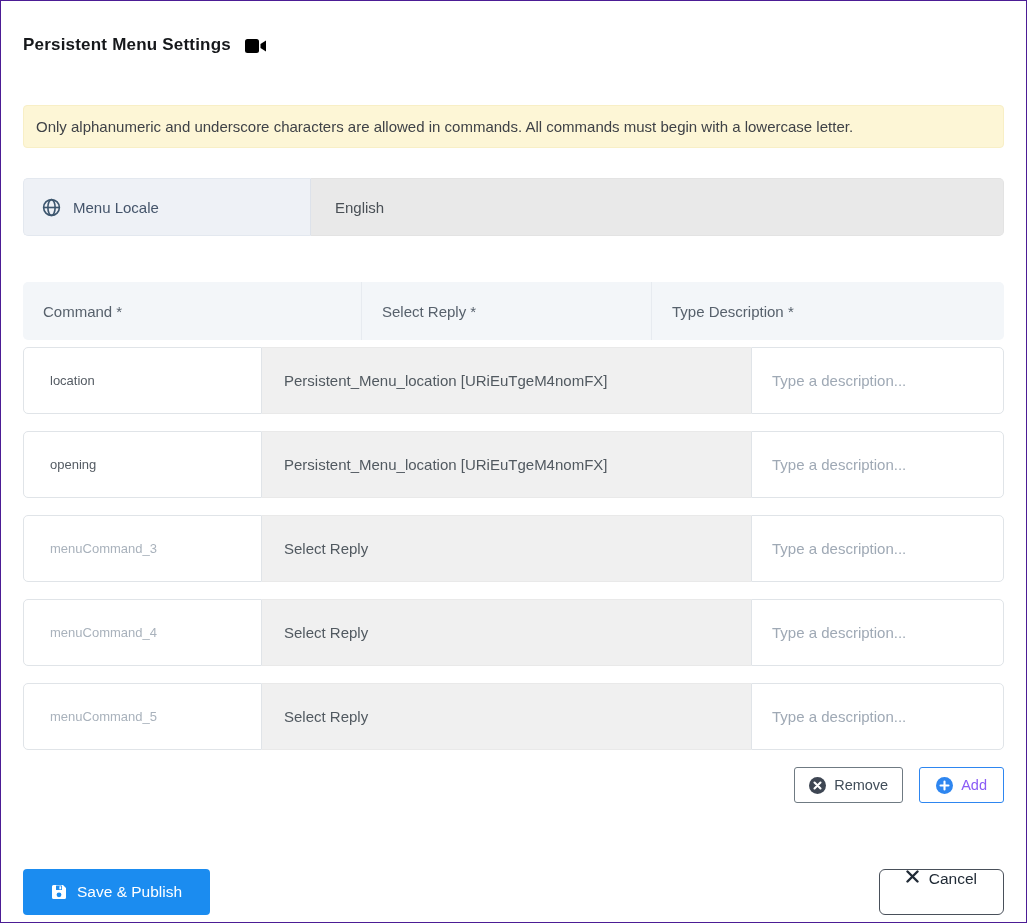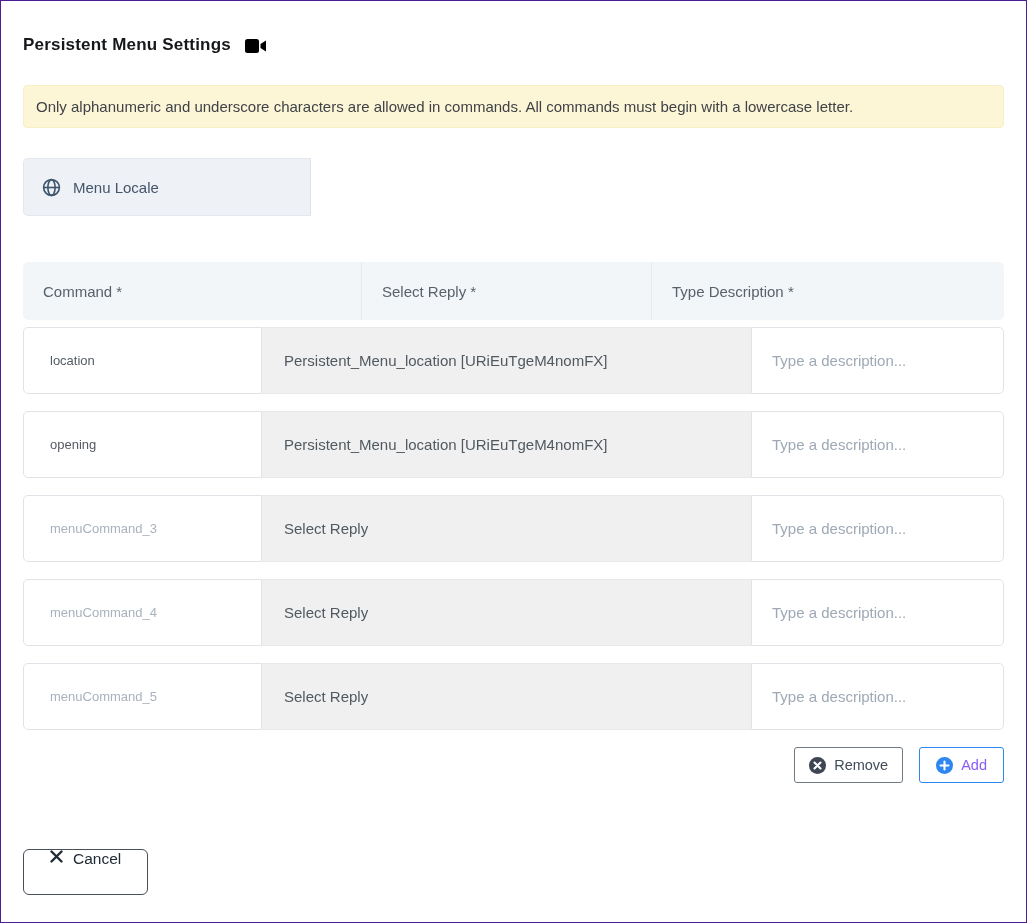--- a/index.html
+++ b/index.html
@@ -20,21 +20,21 @@
   .btn-options {
     display:flex; align-items:center; gap:10px; justify-content:center;
     width:140px; height:40px; background:#fff;
     border:1px solid #ced4da; border-radius:6px;
     font-size:15px; color:#3f5366; cursor:pointer;
     font-family:inherit;
   }
   .caret { width:0; height:0; border-left:5px solid transparent; border-right:5px solid transparent; border-top:6px solid #3f5366; display:inline-block; }
   
   .alert {
-    margin-top:20px; min-height:42px;
+    margin-top:40px; min-height:42px;
     background:#fdf6d6; border:1px solid #f8efc6; border-radius:4px;
     padding:10px 12px; font-size:15px; color:#3f4247; line-height:21px;
   }
   
   .locale { margin-top:30px; height:58px; display:flex; border-radius:5px; }
   .locale-addon {
     width:288px; background:#eef1f6; border:1px solid #e3e8ef; border-right:1px solid #dde2ea;
     border-radius:5px 0 0 5px;
     display:flex; align-items:center; gap:12px; padding-left:18px;
     font-size:15px; color:#44546a;
@@ -125,20 +125,21 @@
     <div class="locale-addon">
       <span>
         <svg width="19" height="19" viewBox="0 0 20 20" fill="none" stroke="#3d566e" stroke-width="1.7">
           <circle cx="10" cy="10" r="8.3"></circle>
           <ellipse cx="10" cy="10" rx="3.8" ry="8.3"></ellipse>
           <line x1="1.7" y1="10" x2="18.3" y2="10"></line>
         </svg>
       </span>
       <span>Menu Locale</span>
     </div>
+    <input class="locale-value" readonly="" value="English" style="">
   </div>
 
   <div class="thead">
     <div class="th">Command *</div>
     <div class="th">Select Reply *</div>
     <div class="th">Type Description *</div>
   </div>
 
   <div class="trow">
     <input class="cmd-input" value="location" style="">
@@ -185,20 +186,31 @@
         <svg width="17" height="17" viewBox="0 0 17 17">
           <circle cx="8.5" cy="8.5" r="8.5" fill="#2e86f0"></circle>
           <path d="M8.5 4.5 V12.5 M4.5 8.5 H12.5" stroke="#fff" stroke-width="2.1" stroke-linecap="round"></path>
         </svg>
       </span>
       <span>Add</span>
     </button>
   </div>
 
   <div class="footer">
+    <button class="btn-save">
+      <span>
+        <svg width="16" height="16" viewBox="0 0 16 16">
+          <path d="M1 2.5 A1.5 1.5 0 0 1 2.5 1 H12 L15 4 V13.5 A1.5 1.5 0 0 1 13.5 15 H2.5 A1.5 1.5 0 0 1 1 13.5 Z" fill="#fff"></path>
+          <rect x="5" y="1.5" width="6" height="4.5" rx="0.5" fill="#1b8cf0"></rect>
+          <rect x="8.4" y="2.3" width="1.8" height="3" fill="#fff"></rect>
+          <circle cx="8" cy="10.8" r="2.4" fill="#1b8cf0"></circle>
+        </svg>
+      </span>
+      <span>Save &amp; Publish</span>
+    </button>
     <button class="btn-cancel">
       <span>
         <svg width="13" height="13" viewBox="0 0 13 13">
           <path d="M1.5 1.5 L11.5 11.5 M11.5 1.5 L1.5 11.5" stroke="#212b36" stroke-width="2.4" stroke-linecap="round"></path>
         </svg>
       </span>
       <span>Cancel</span>
     </button>
   </div>
 

